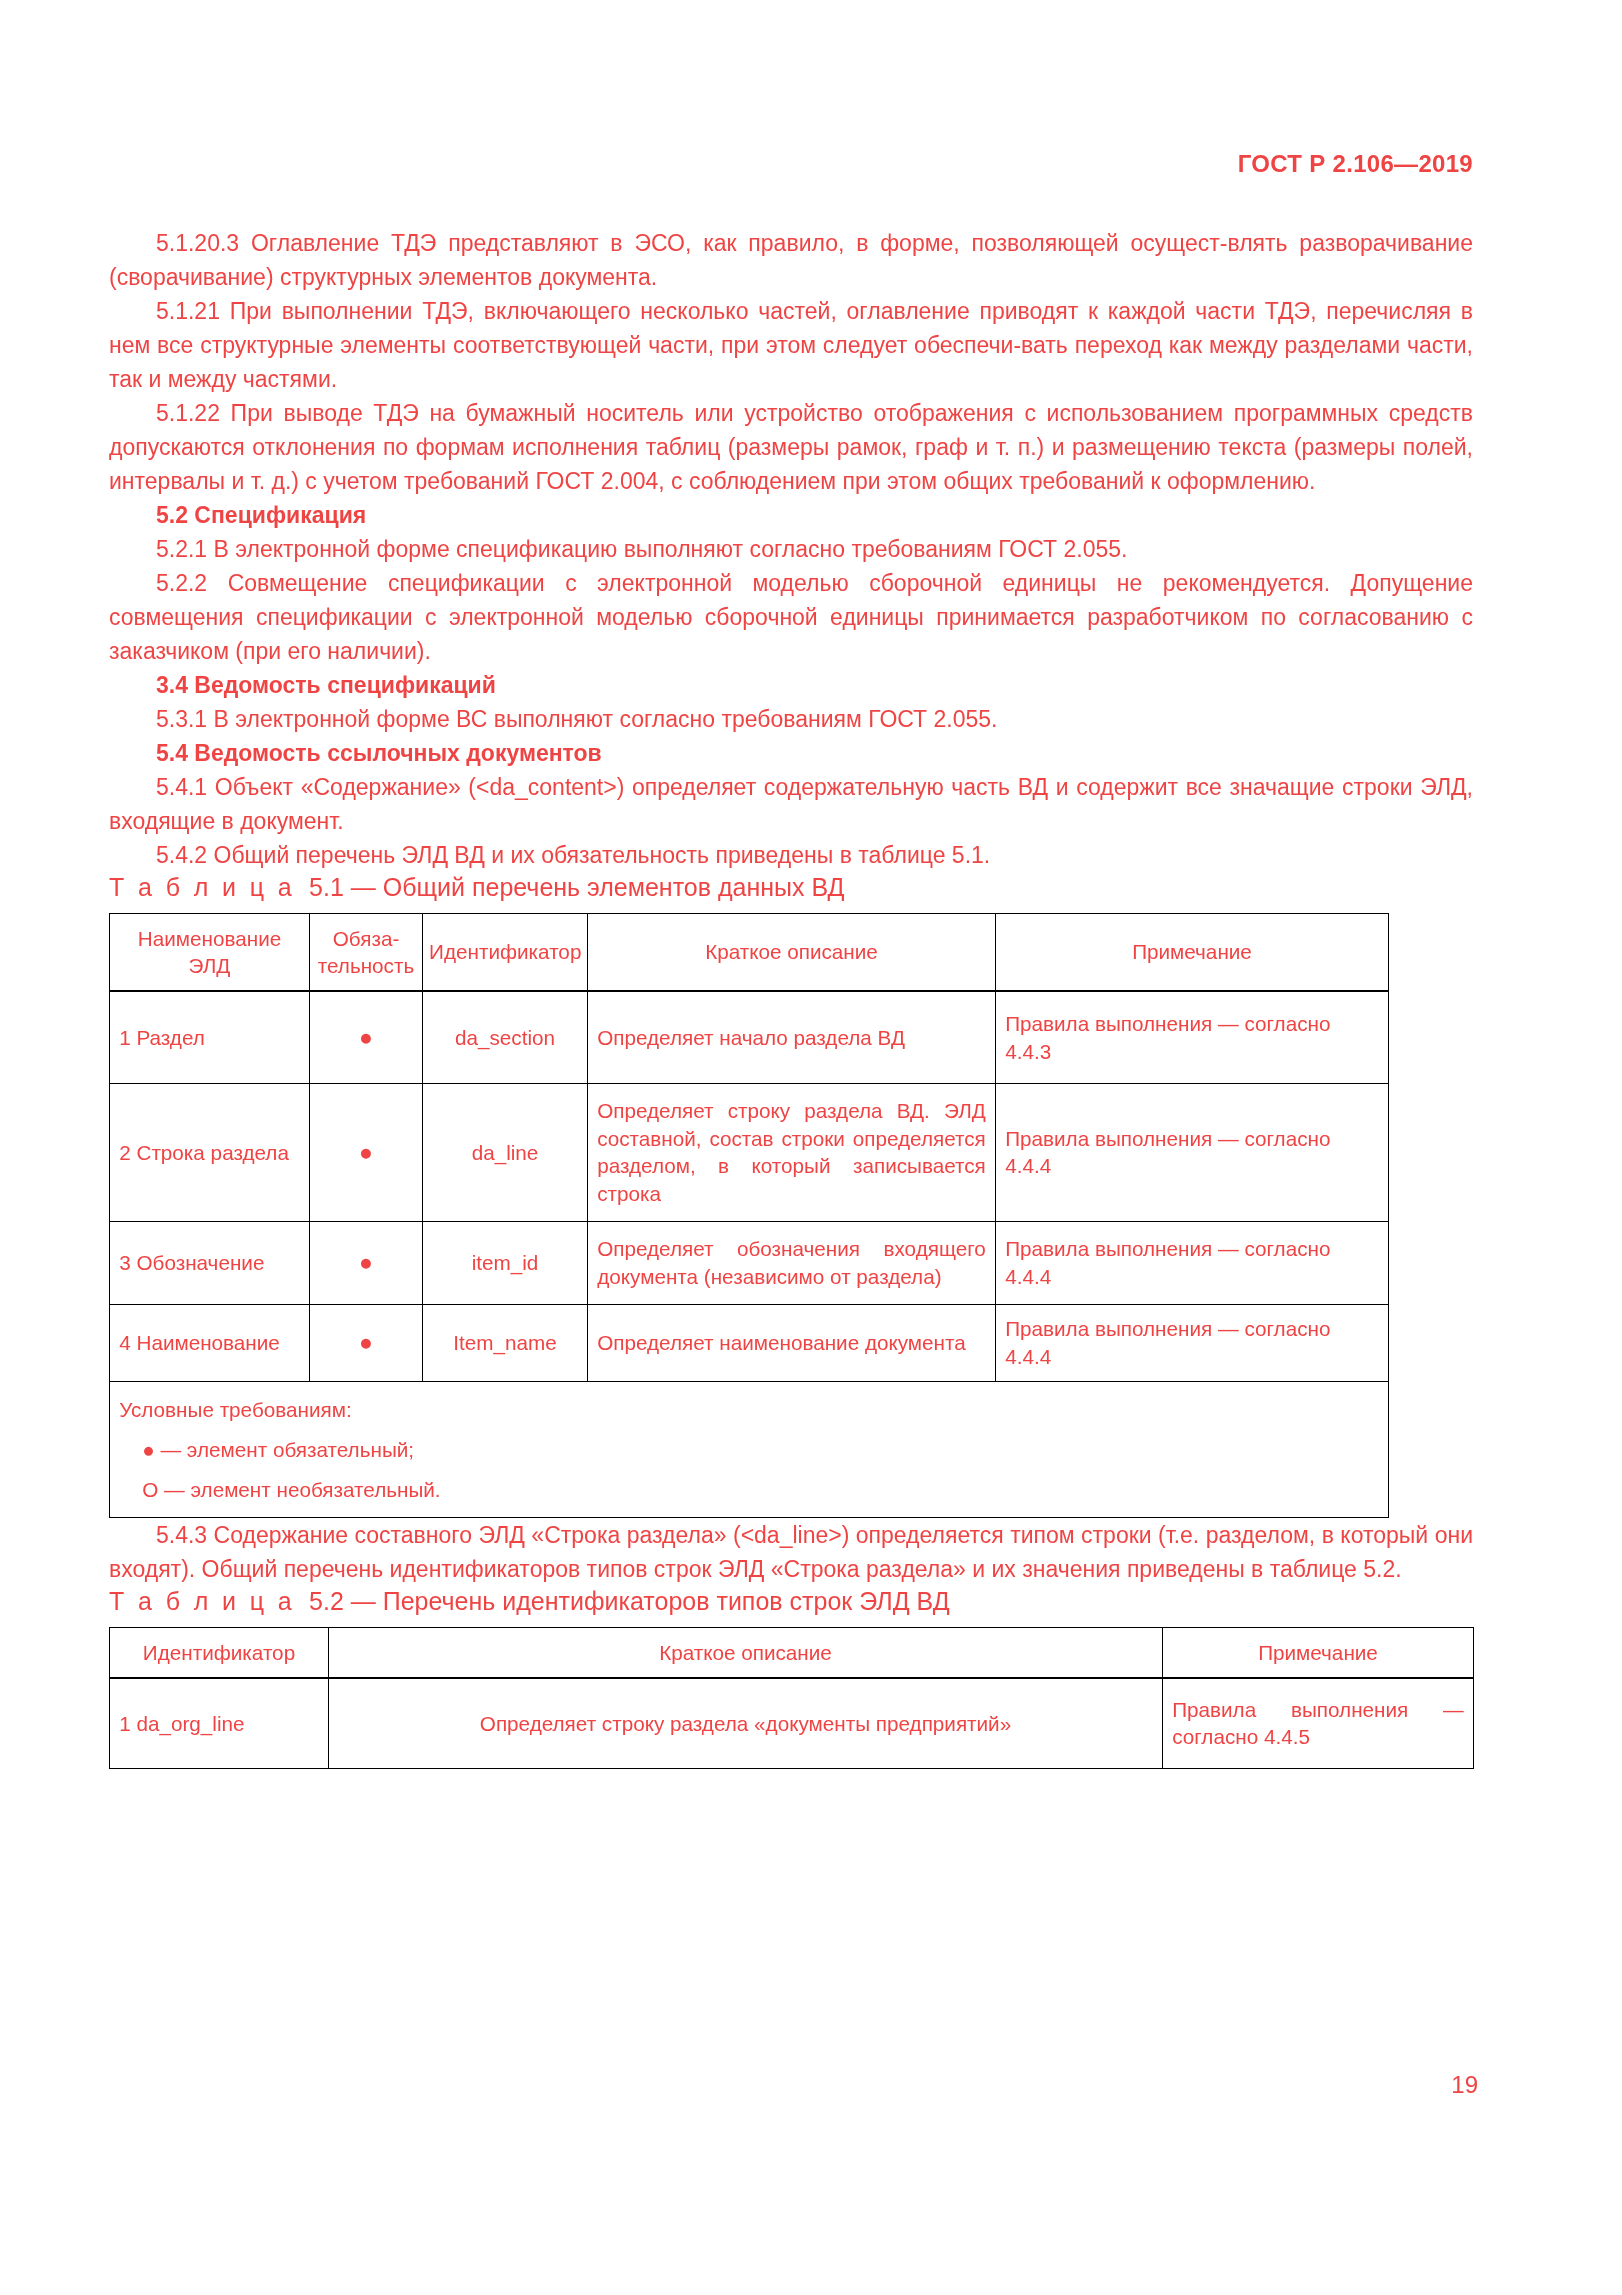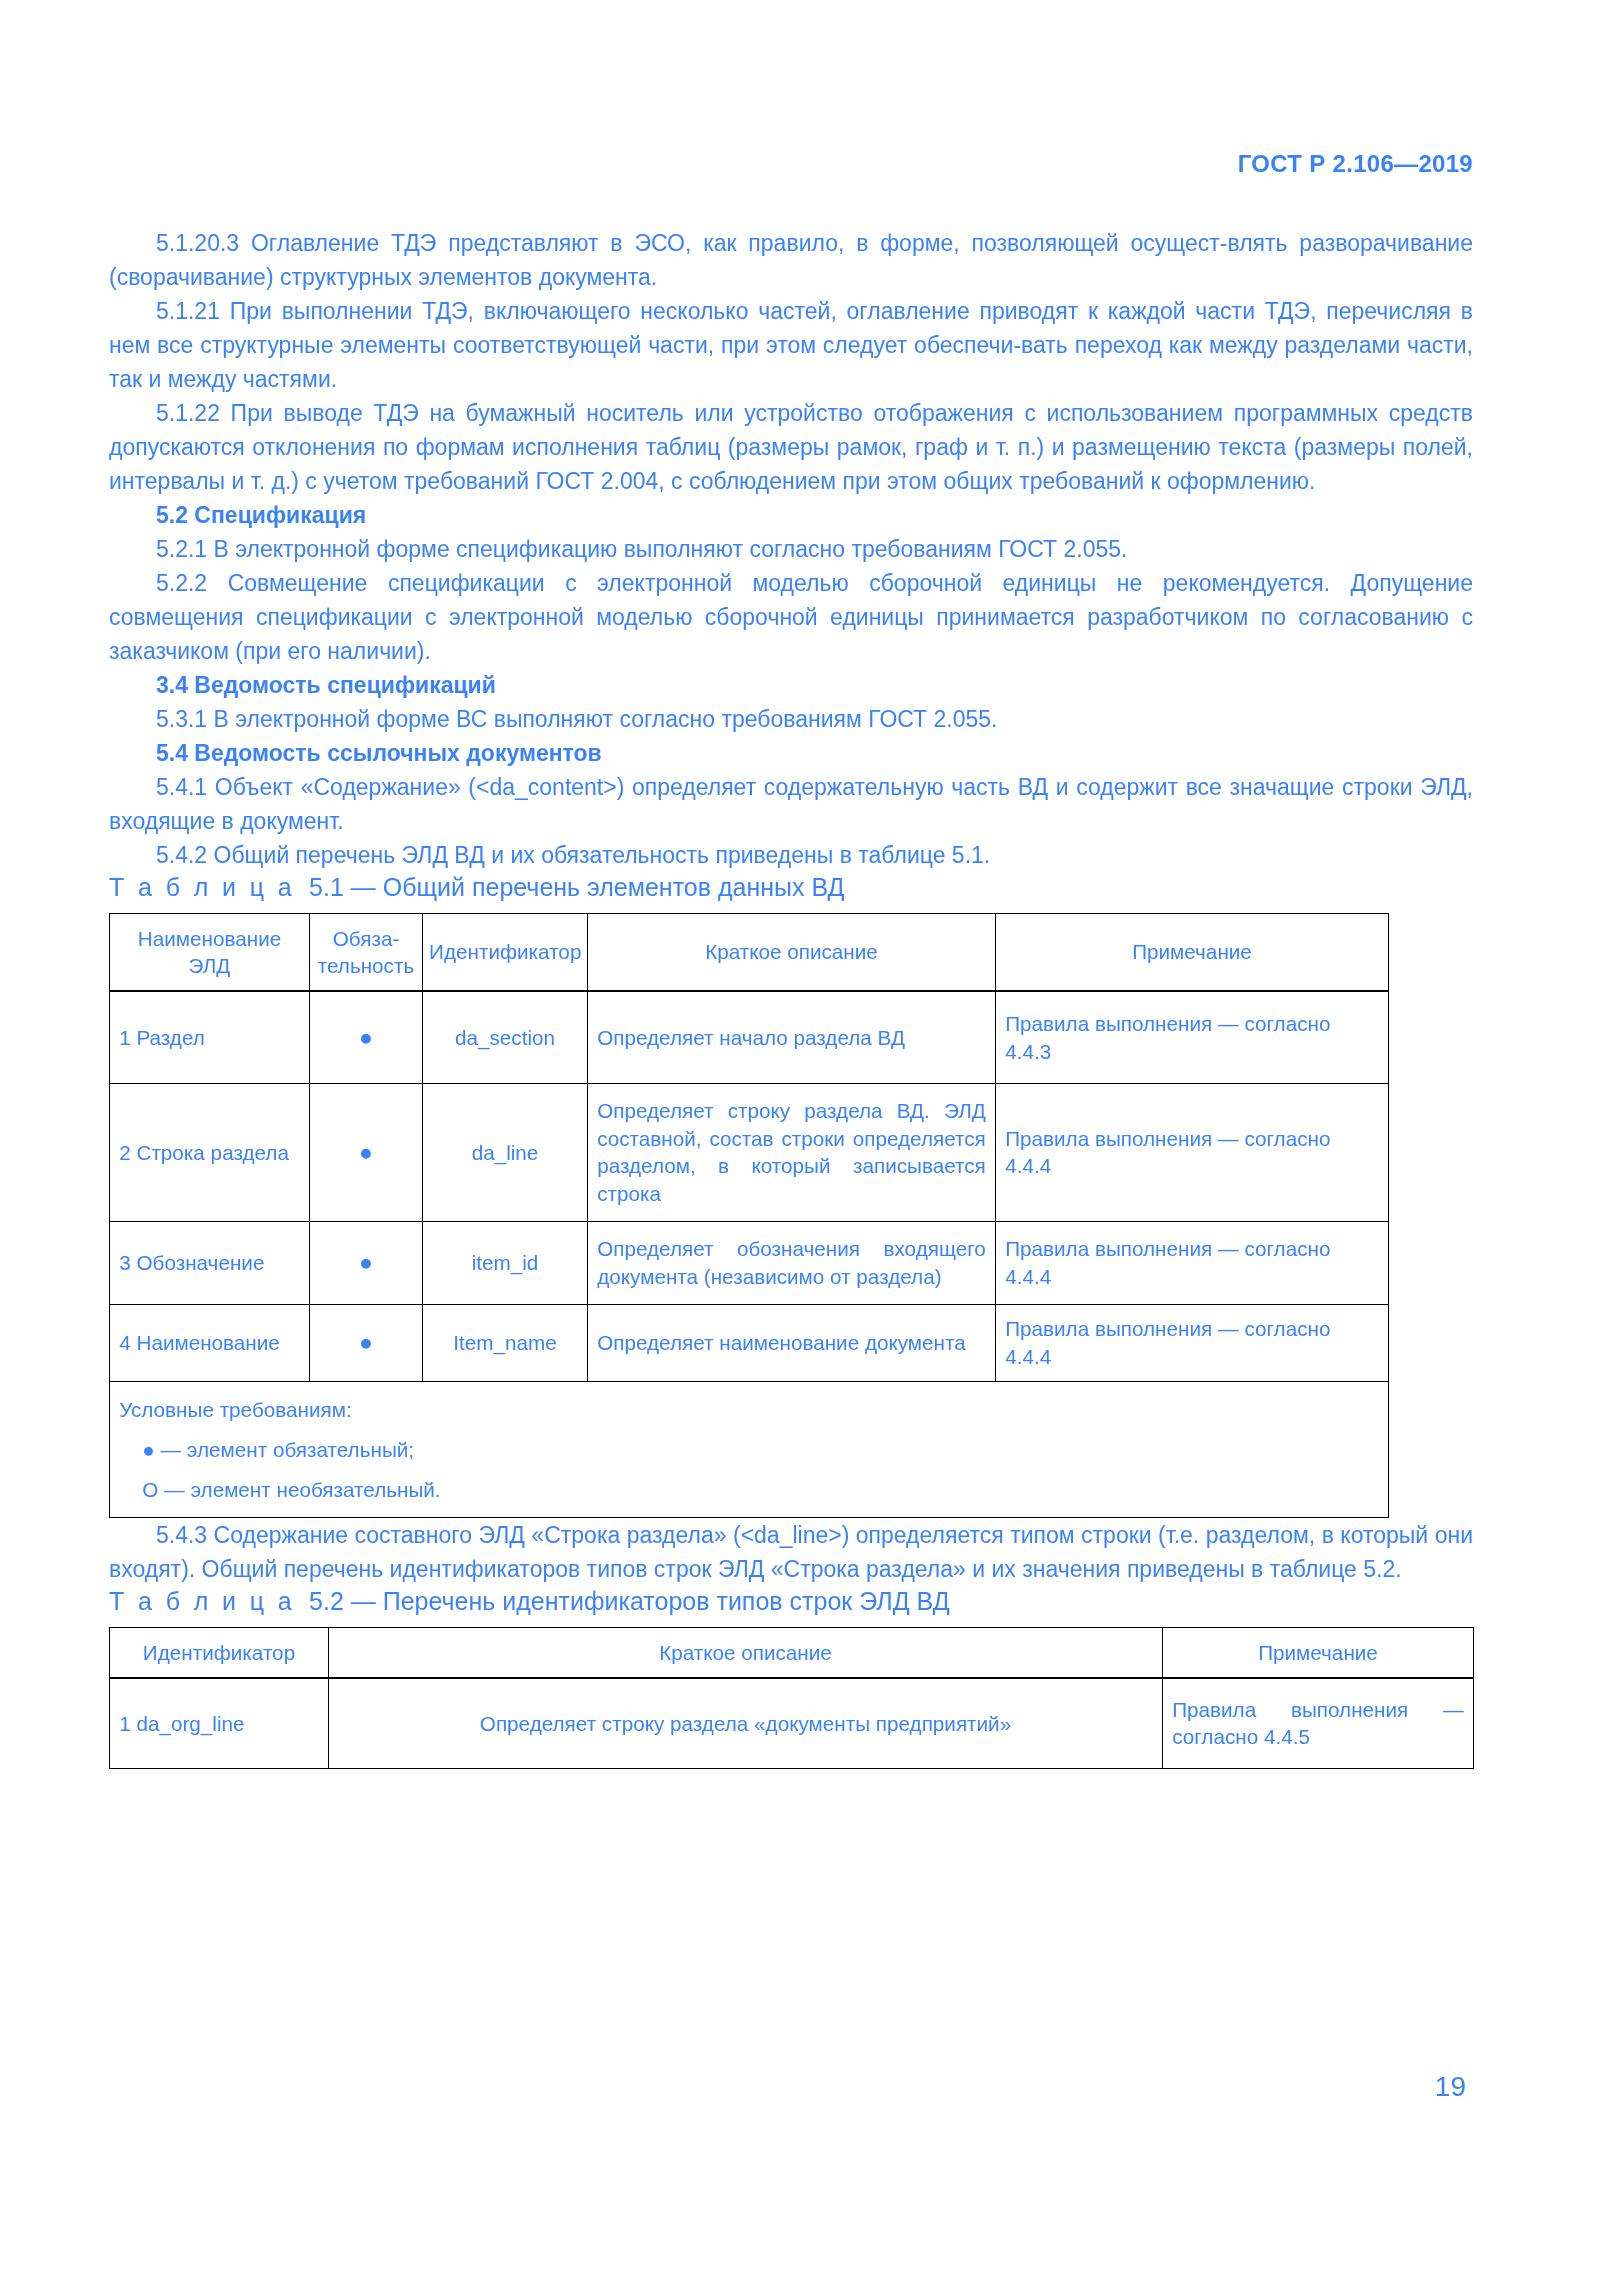--- a/index.html
+++ b/index.html
@@ -7,21 +7,21 @@
     margin: 0;
     padding: 0;
     background: #ffffff;
   }
   .page {
     position: relative;
     width: 1623px;
     height: 2295px;
     background: #ffffff;
     font-family: "Liberation Sans", "DejaVu Sans", sans-serif;
-    color: #3b82f6;
+    color: #ef4444;
     box-sizing: border-box;
     overflow: hidden;
   }
 
   
   .doc-header {
     position: absolute;
     top: 150px;
     right: 150px;
     font-size: 24px;
@@ -128,23 +128,23 @@
 
   
   .t52 { width: 1364px; }
   .t52 col.d1 { width: 219px; }
   .t52 col.d2 { width: 834px; }
   .t52 col.d3 { width: 311px; }
 
   
   .page-number {
     position: absolute;
-    right: 157px;
+    right: 145px;
     top: 2071px;
-    font-size: 28px;
+    font-size: 24px;
   }
 </style>
 </head>
 <body>
 
 <div class="page">
 
   <div class="doc-header">ГОСТ Р 2.106—2019</div>
 
   <div class="body-block">

